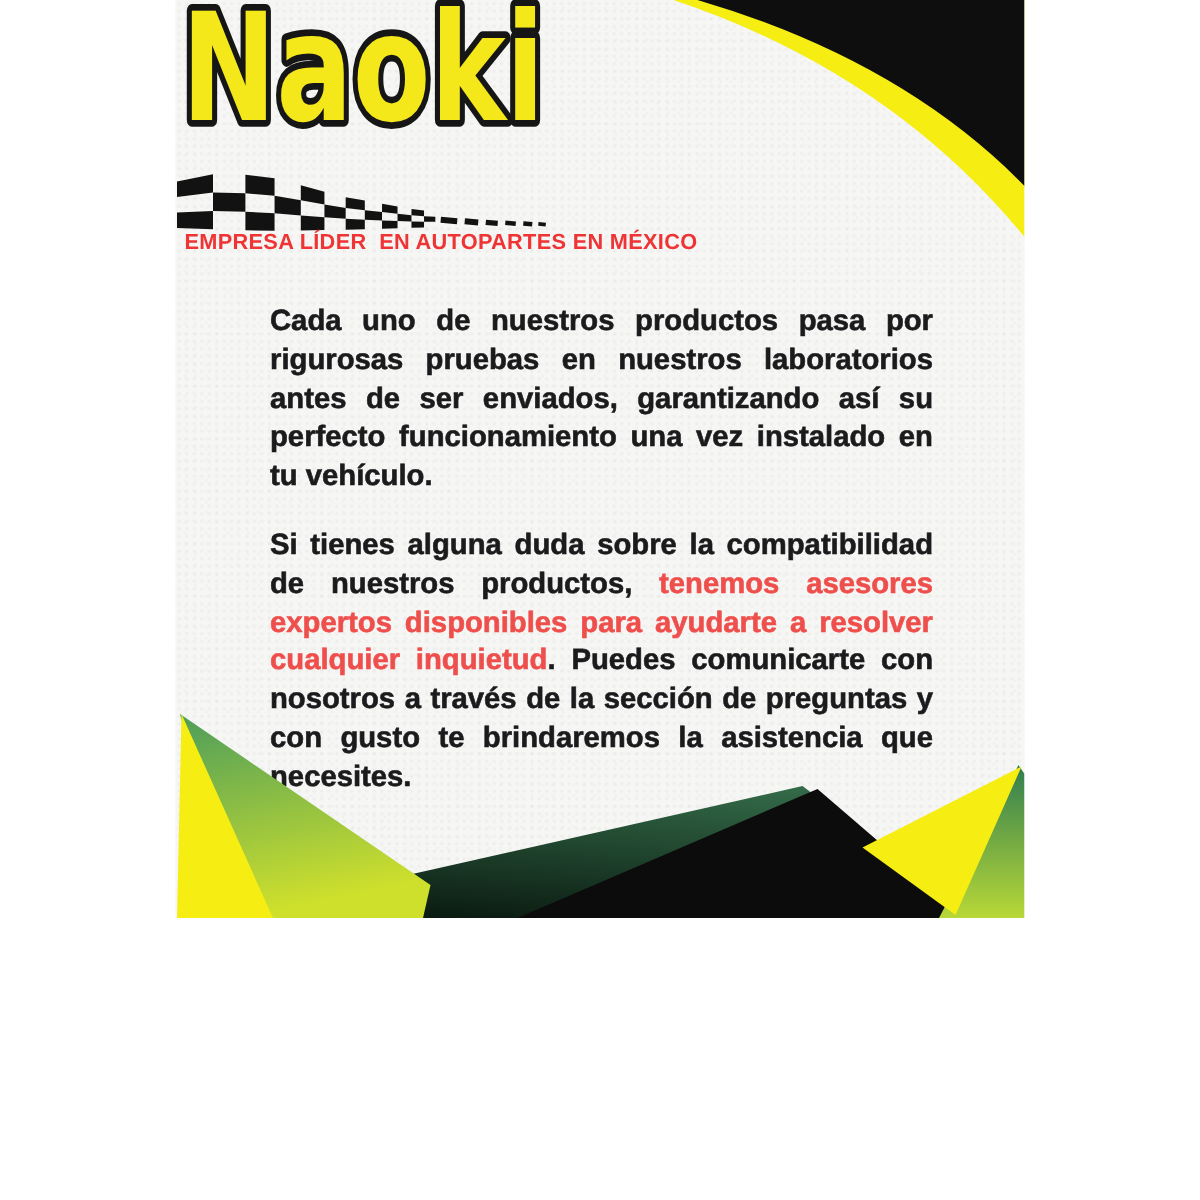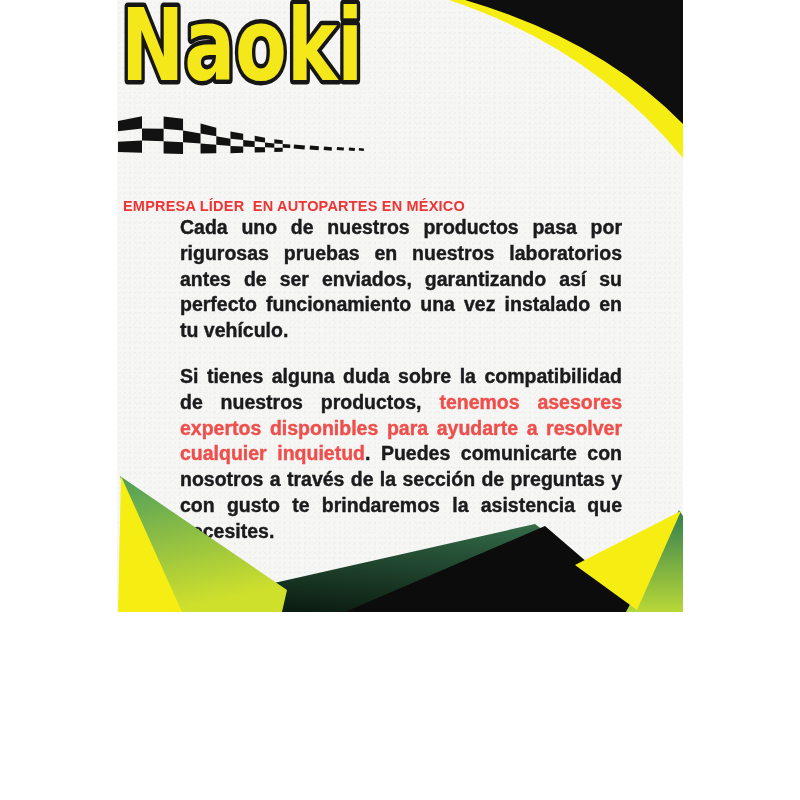--- a/index.html
+++ b/index.html
@@ -8,27 +8,27 @@
   .page{position:absolute;left:117px;top:0;width:566px;height:612px;
         background-color:#f6f6f4;
         background-image:radial-gradient(rgba(0,0,0,0.028) 1px,transparent 1px),
                          radial-gradient(rgba(0,0,0,0.02) 1px,transparent 1px);
         background-size:5px 5px,7px 7px;background-position:0 0,3px 2px;}
   .logo-svg{position:absolute;left:0px;top:0px;}
   .brand-subtitle{position:absolute;left:4px;top:93px;font-size:18.5px;font-weight:700;
         color:#171717;letter-spacing:3.2px;white-space:nowrap;}
   .flag-svg{position:absolute;left:1px;top:112px;}
   .brand-tagline{position:absolute;left:6px;top:154px;font-size:14.5px;font-weight:700;
-        color:var(--accent-red,#e8312e);letter-spacing:0.2px;white-space:pre-wrap;margin-top:44px;}
+        color:var(--accent-red,#e8312e);letter-spacing:0.2px;white-space:pre-wrap;}
   .corner-svg{position:absolute;right:0;top:0;}
   .bottom-svg{position:absolute;left:0;bottom:0;}
   .content{position:absolute;left:63px;top:199px;width:442px;}
   .heading{margin:0 0 21px 0;font-size:31px;font-weight:700;letter-spacing:0.5px;
         color:var(--accent-red,#ee3434);-webkit-text-stroke:0.8px currentColor;}
-  .content p{margin:16px 0 20px 0;font-size:19.5px;line-height:25.8px;font-weight:700;
+  .content p{margin:3px 0 20px 0;font-size:19.5px;line-height:25.8px;font-weight:700;
         color:var(--text-black,#1b1b1d);text-align:justify;-webkit-text-stroke:0.4px currentColor;}
   .content p.p2{margin-bottom:8px;}
   .hl{color:var(--highlight-red,#ef4f4c);}
 </style>
 </head>
 <body>
 
 <div class="canvas">
   <div class="page">
 

